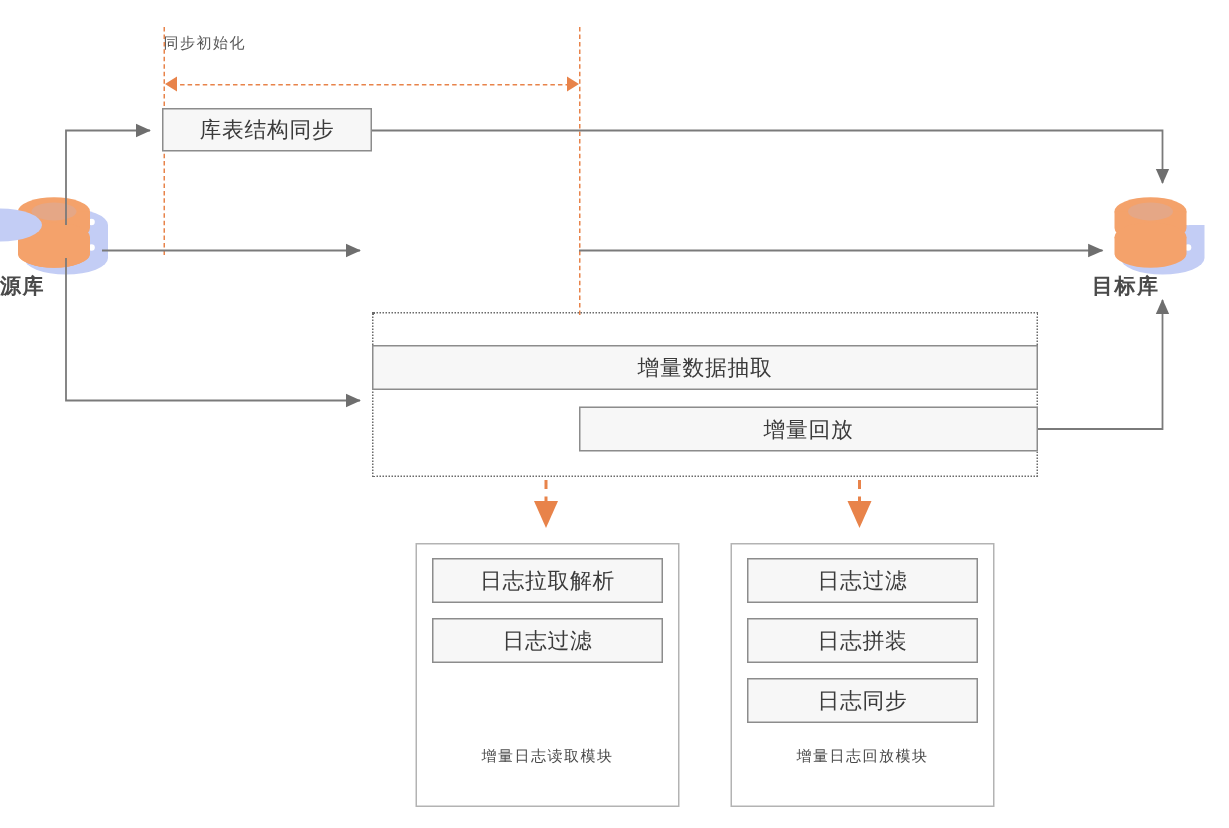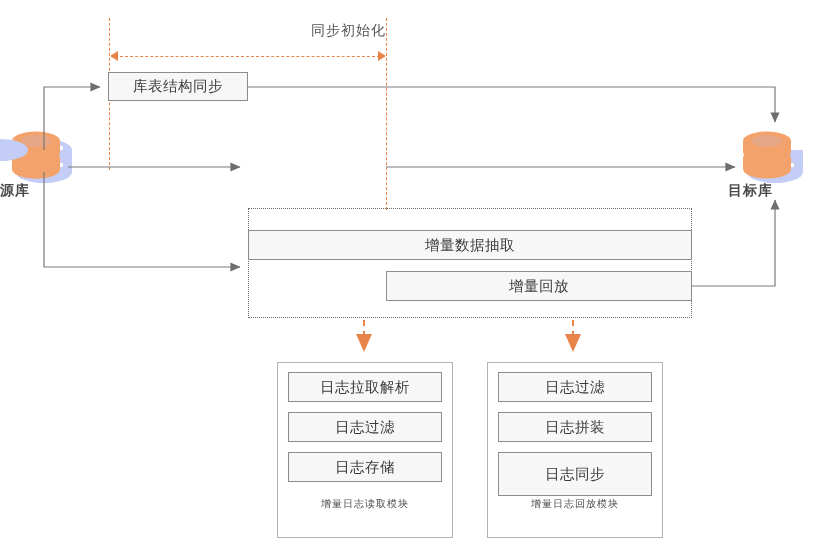--- a/index.html
+++ b/index.html
@@ -45,24 +45,24 @@
     position:absolute;width:0;
     border-left:1.5px dashed #e8834a;
   }
   .hdash{
     position:absolute;height:0;
     border-top:1.5px dashed #e8834a;
   }
   .toplabel{
     position:absolute;
     color:#555555;
-    font-size:14px;
+    font-size:10px;
     letter-spacing:1px;
     white-space:nowrap;
-    text-align:right;
+    text-align:left;
   }
 
   
   .dblabel{
     position:absolute;
     color:#4a4a4a;
     font-size:14px;
     font-weight:bold;
     letter-spacing:1px;
     white-space:nowrap;
@@ -88,28 +88,27 @@
 
 
   <div class="pbox" style="left:248px;top:230px;width:444px;height:30px;">增量数据抽取</div>
 
   <div class="pbox" style="left:386px;top:271px;width:306px;height:30px;">增量回放</div>
 
   <div class="modbox" style="left:277px;top:362px;width:176px;height:176px;"></div>
 
   <div class="pbox" style="left:288px;top:372px;width:154px;height:30px;">日志拉取解析</div>
   <div class="pbox" style="left:288px;top:412px;width:154px;height:30px;">日志过滤</div>
-  <div class="pbox" style="left:288px;top:452px;width:154px;height:30px;">日志存储</div>
   <div class="modlabel" style="left:277px;top:497px;width:176px;">增量日志读取模块</div>
 
   <div class="modbox" style="left:487px;top:362px;width:176px;height:176px;"></div>
 
   <div class="pbox" style="left:498px;top:372px;width:154px;height:30px;">日志过滤</div>
   <div class="pbox" style="left:498px;top:412px;width:154px;height:30px;">日志拼装</div>
-  <div class="pbox" style="left:498px;top:452px;width:154px;height:44px;">日志同步</div>
+  <div class="pbox" style="left:498px;top:452px;width:154px;height:30px;">日志同步</div>
   <div class="modlabel" style="left:487px;top:497px;width:176px;">增量日志回放模块</div>
 
   <div class="dblabel" style="left:0px;top:182px;width:86px;">源库</div>
   <div class="dblabel" style="left:728px;top:182px;width:86px;">目标库</div>
 
   <svg class="svg-layer" viewBox="0 0 819 552">
     <defs>
       <marker id="agrey" markerWidth="9" markerHeight="9" refX="8" refY="4.5" orient="auto">
         <path d="M0,0.7 L8.5,4.5 L0,8.3 z" fill="#6e6e6e"></path>
       </marker>

